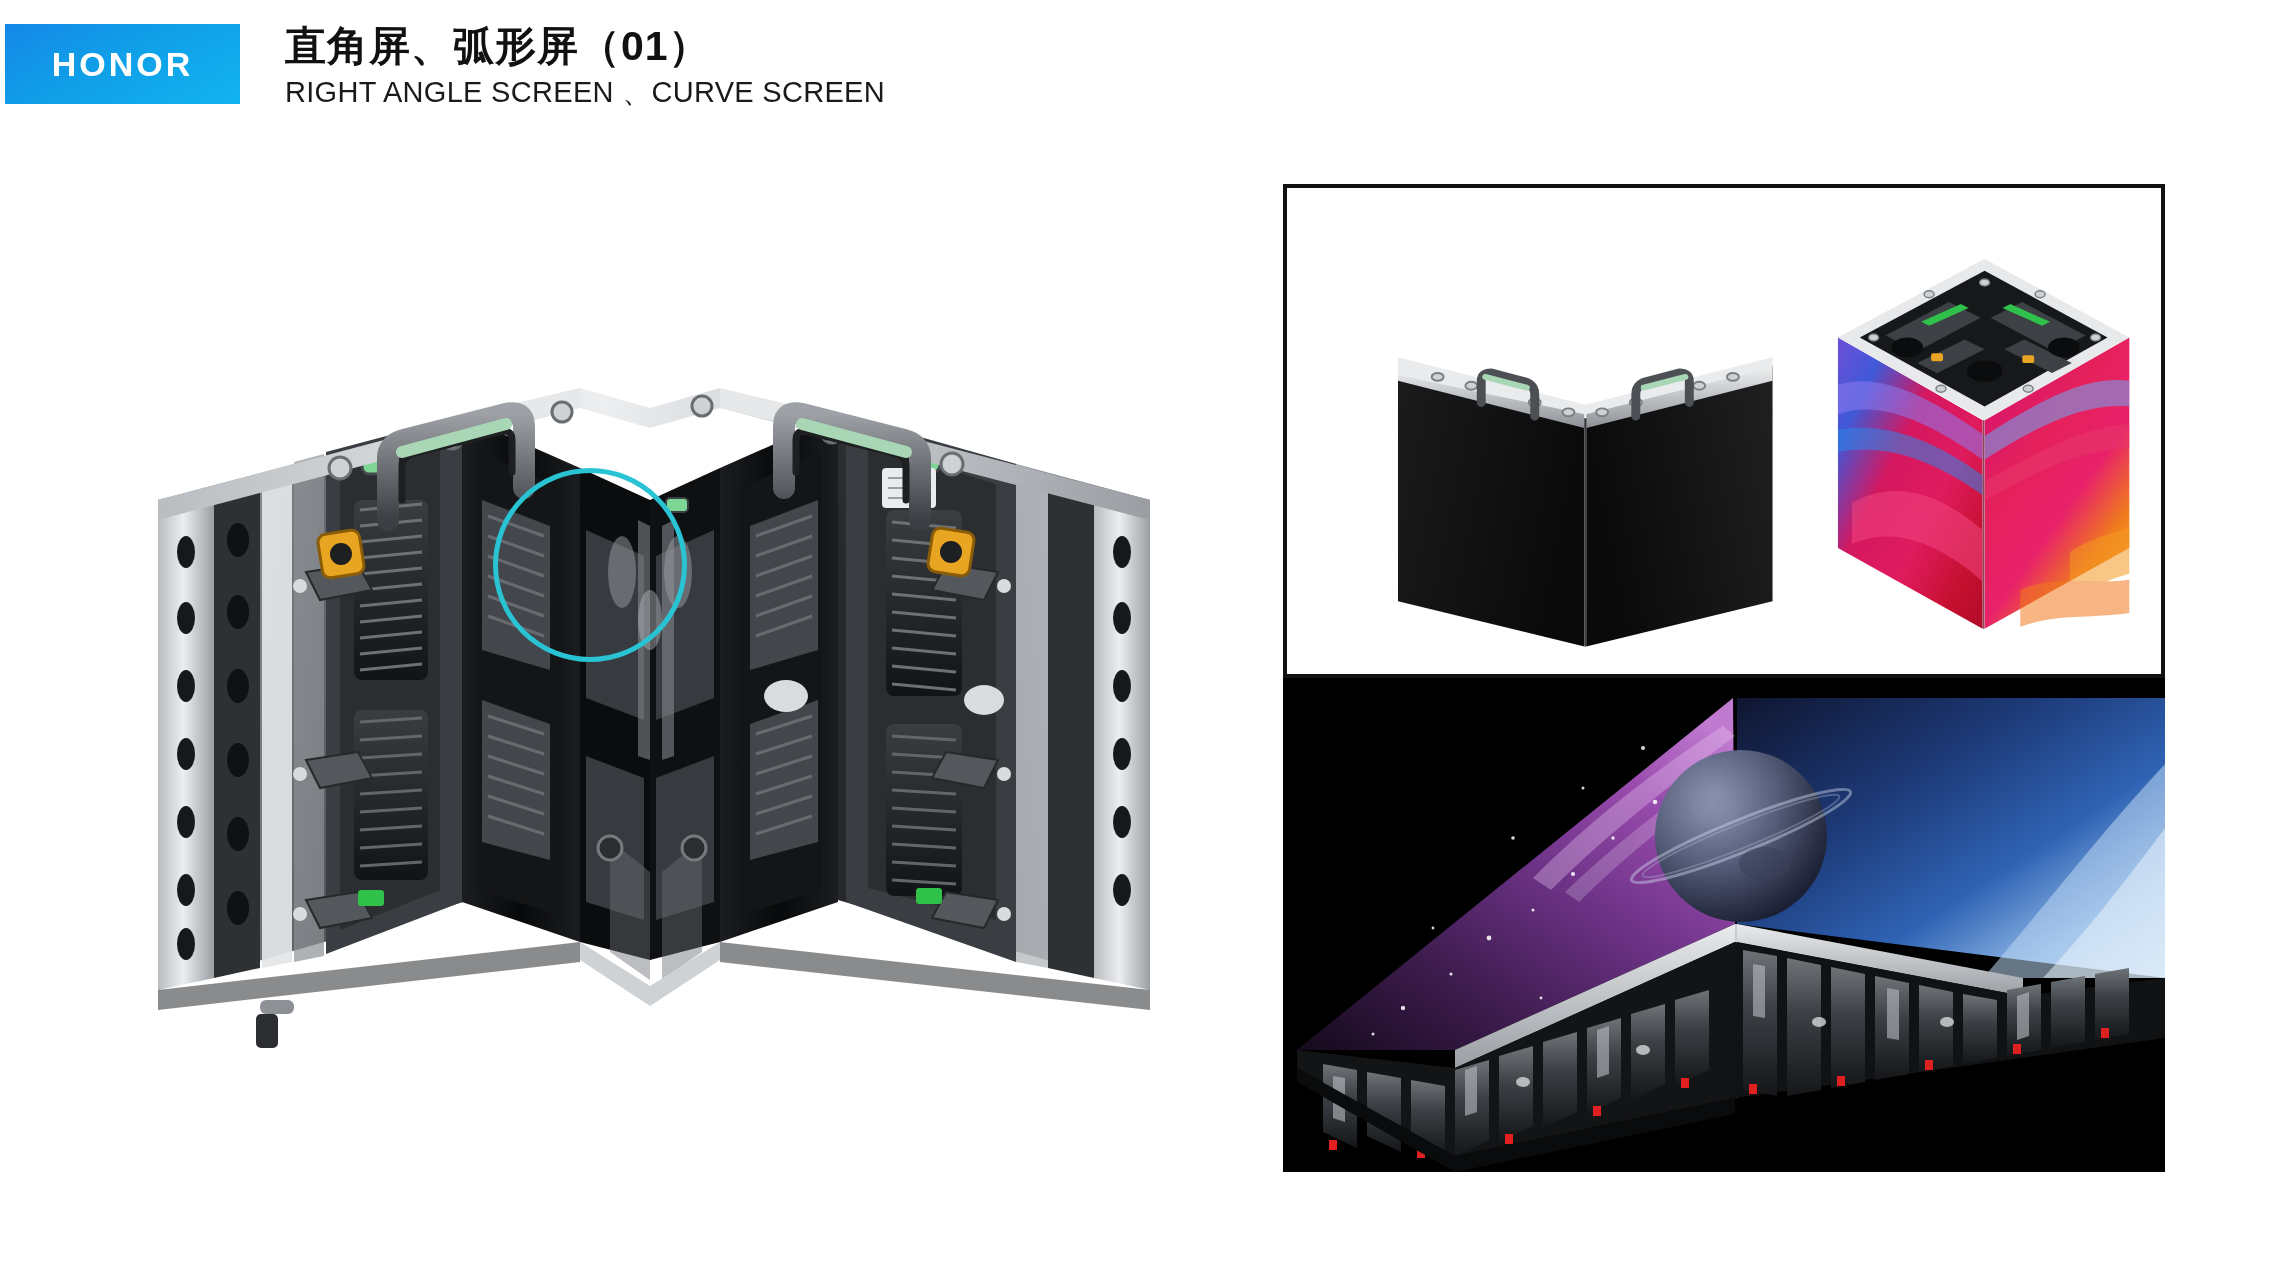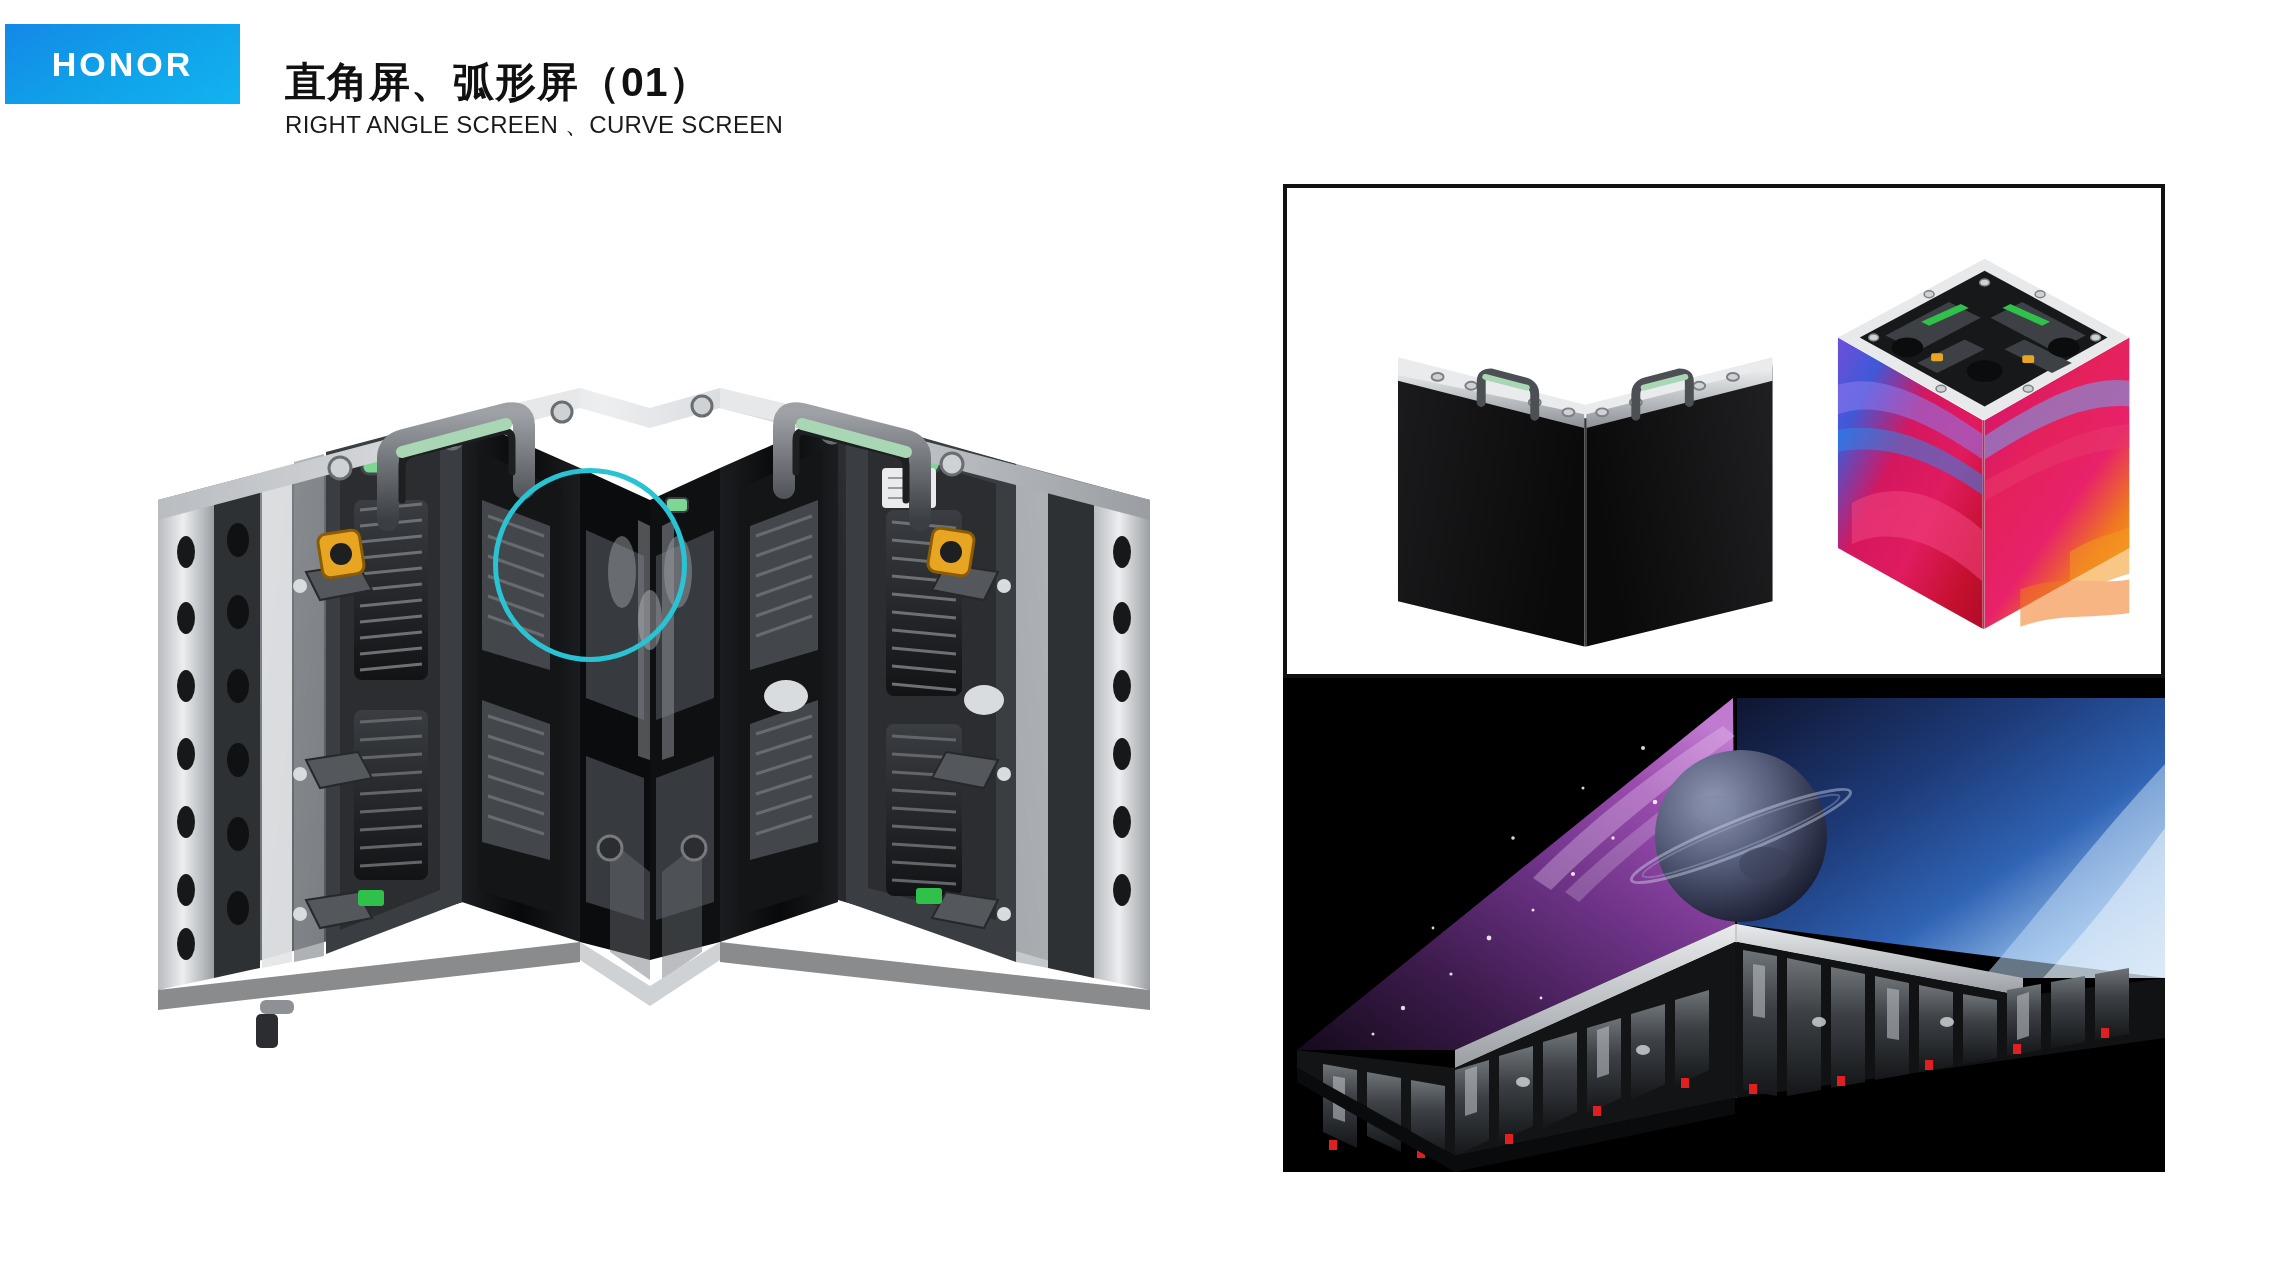--- a/index.html
+++ b/index.html
@@ -15,28 +15,28 @@
   .header { position: absolute; left: 0; top: 0; width: 100%; height: 150px; }
   .brand-box {
     position: absolute; left: 5px; top: 24px; width: 235px; height: 80px;
     background: linear-gradient(150deg, #1488e8 0%, #109fe8 45%, #12b3f0 100%);
     display: flex; align-items: center; justify-content: center;
   }
   .brand-text {
     color: #ffffff; font-size: 34px; font-weight: bold;
     letter-spacing: 3px; font-family: "Liberation Sans", sans-serif;
   }
-  .title-block { position: absolute; left: 285px; top: 22px; margin-top: 36px; }
+  .title-block { position: absolute; left: 285px; top: 22px; }
   .title-cn {
     font-size: 41px; font-weight: bold; color: #111111;
     letter-spacing: 1px; line-height: 1.18;
     font-family: "Liberation Sans", sans-serif;
   }
   .title-en {
-    font-size: 24px; color: #1a1a1a; letter-spacing: 0.3px;
+    font-size: 29px; color: #1a1a1a; letter-spacing: 0.3px;
     margin-top: 3px; font-family: "Liberation Sans", sans-serif;
   }
 
   
   .hero { position: absolute; left: 110px; top: 200px; width: 1080px; height: 950px; }
   .hero-svg { position: absolute; inset: 0; }
   .hl-circle {
     position: absolute; left: 383px; top: 268px; width: 194px; height: 194px;
     border: 5px solid #29c3d4; border-radius: 50%; pointer-events: none;
   }

